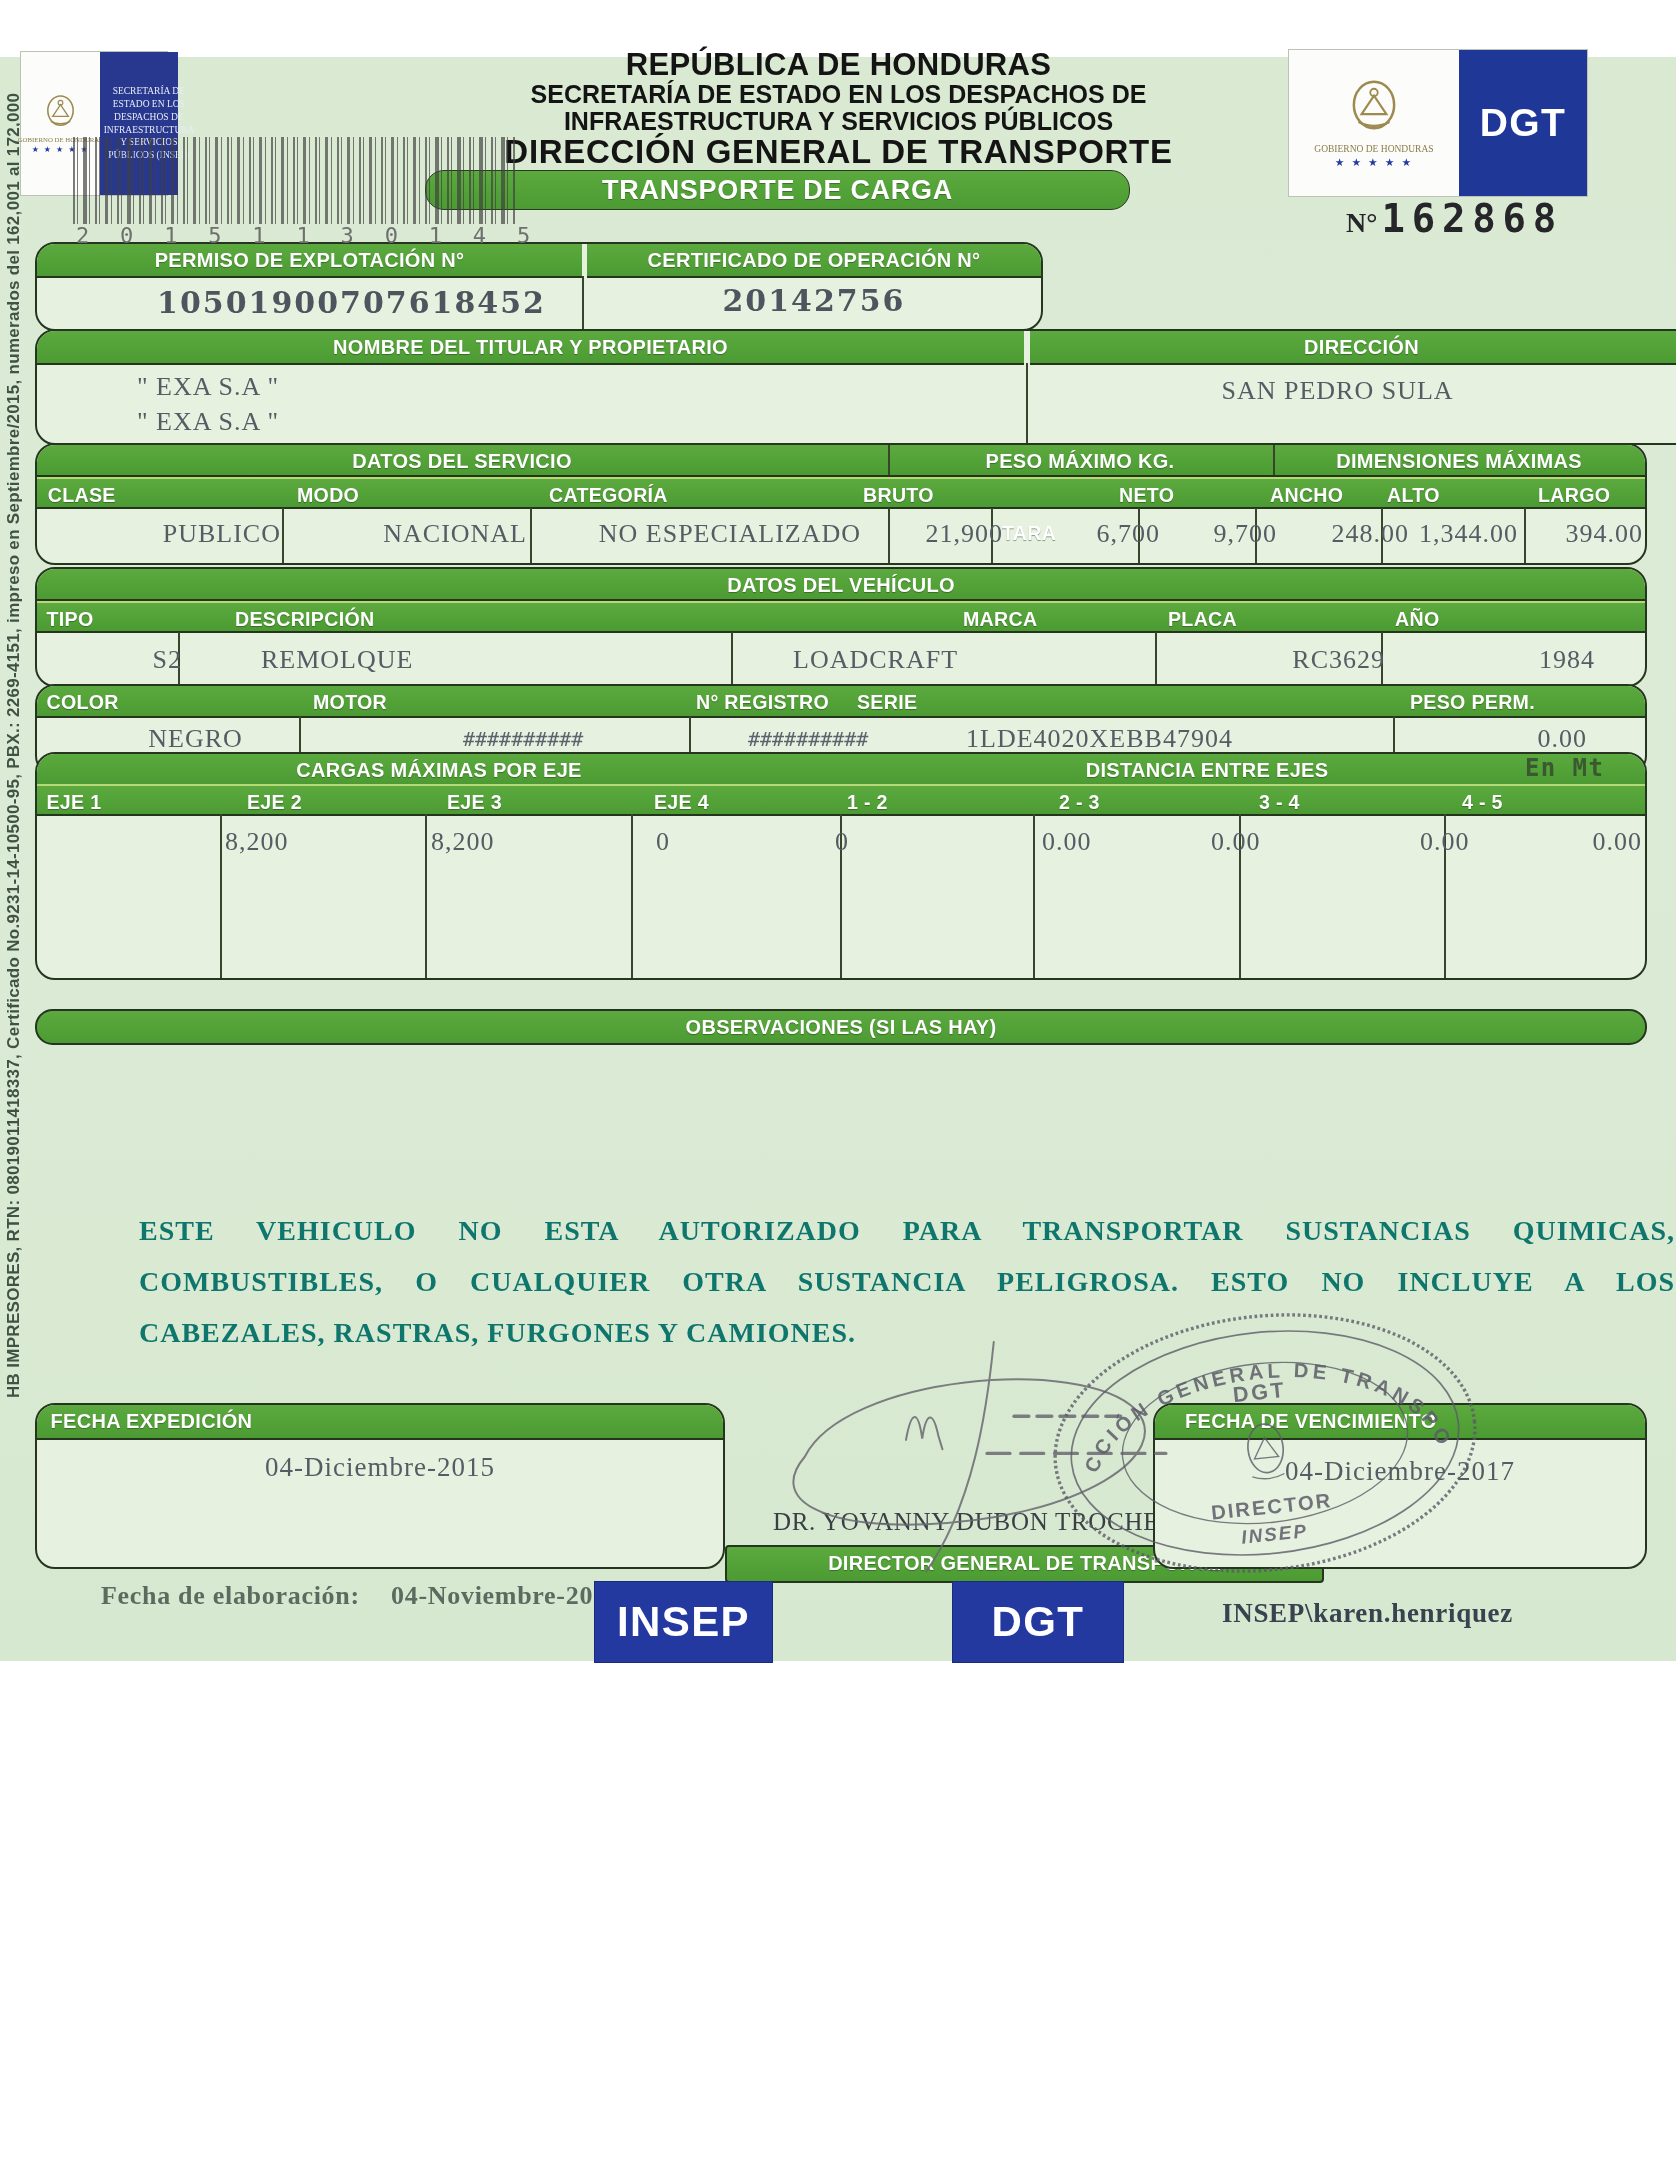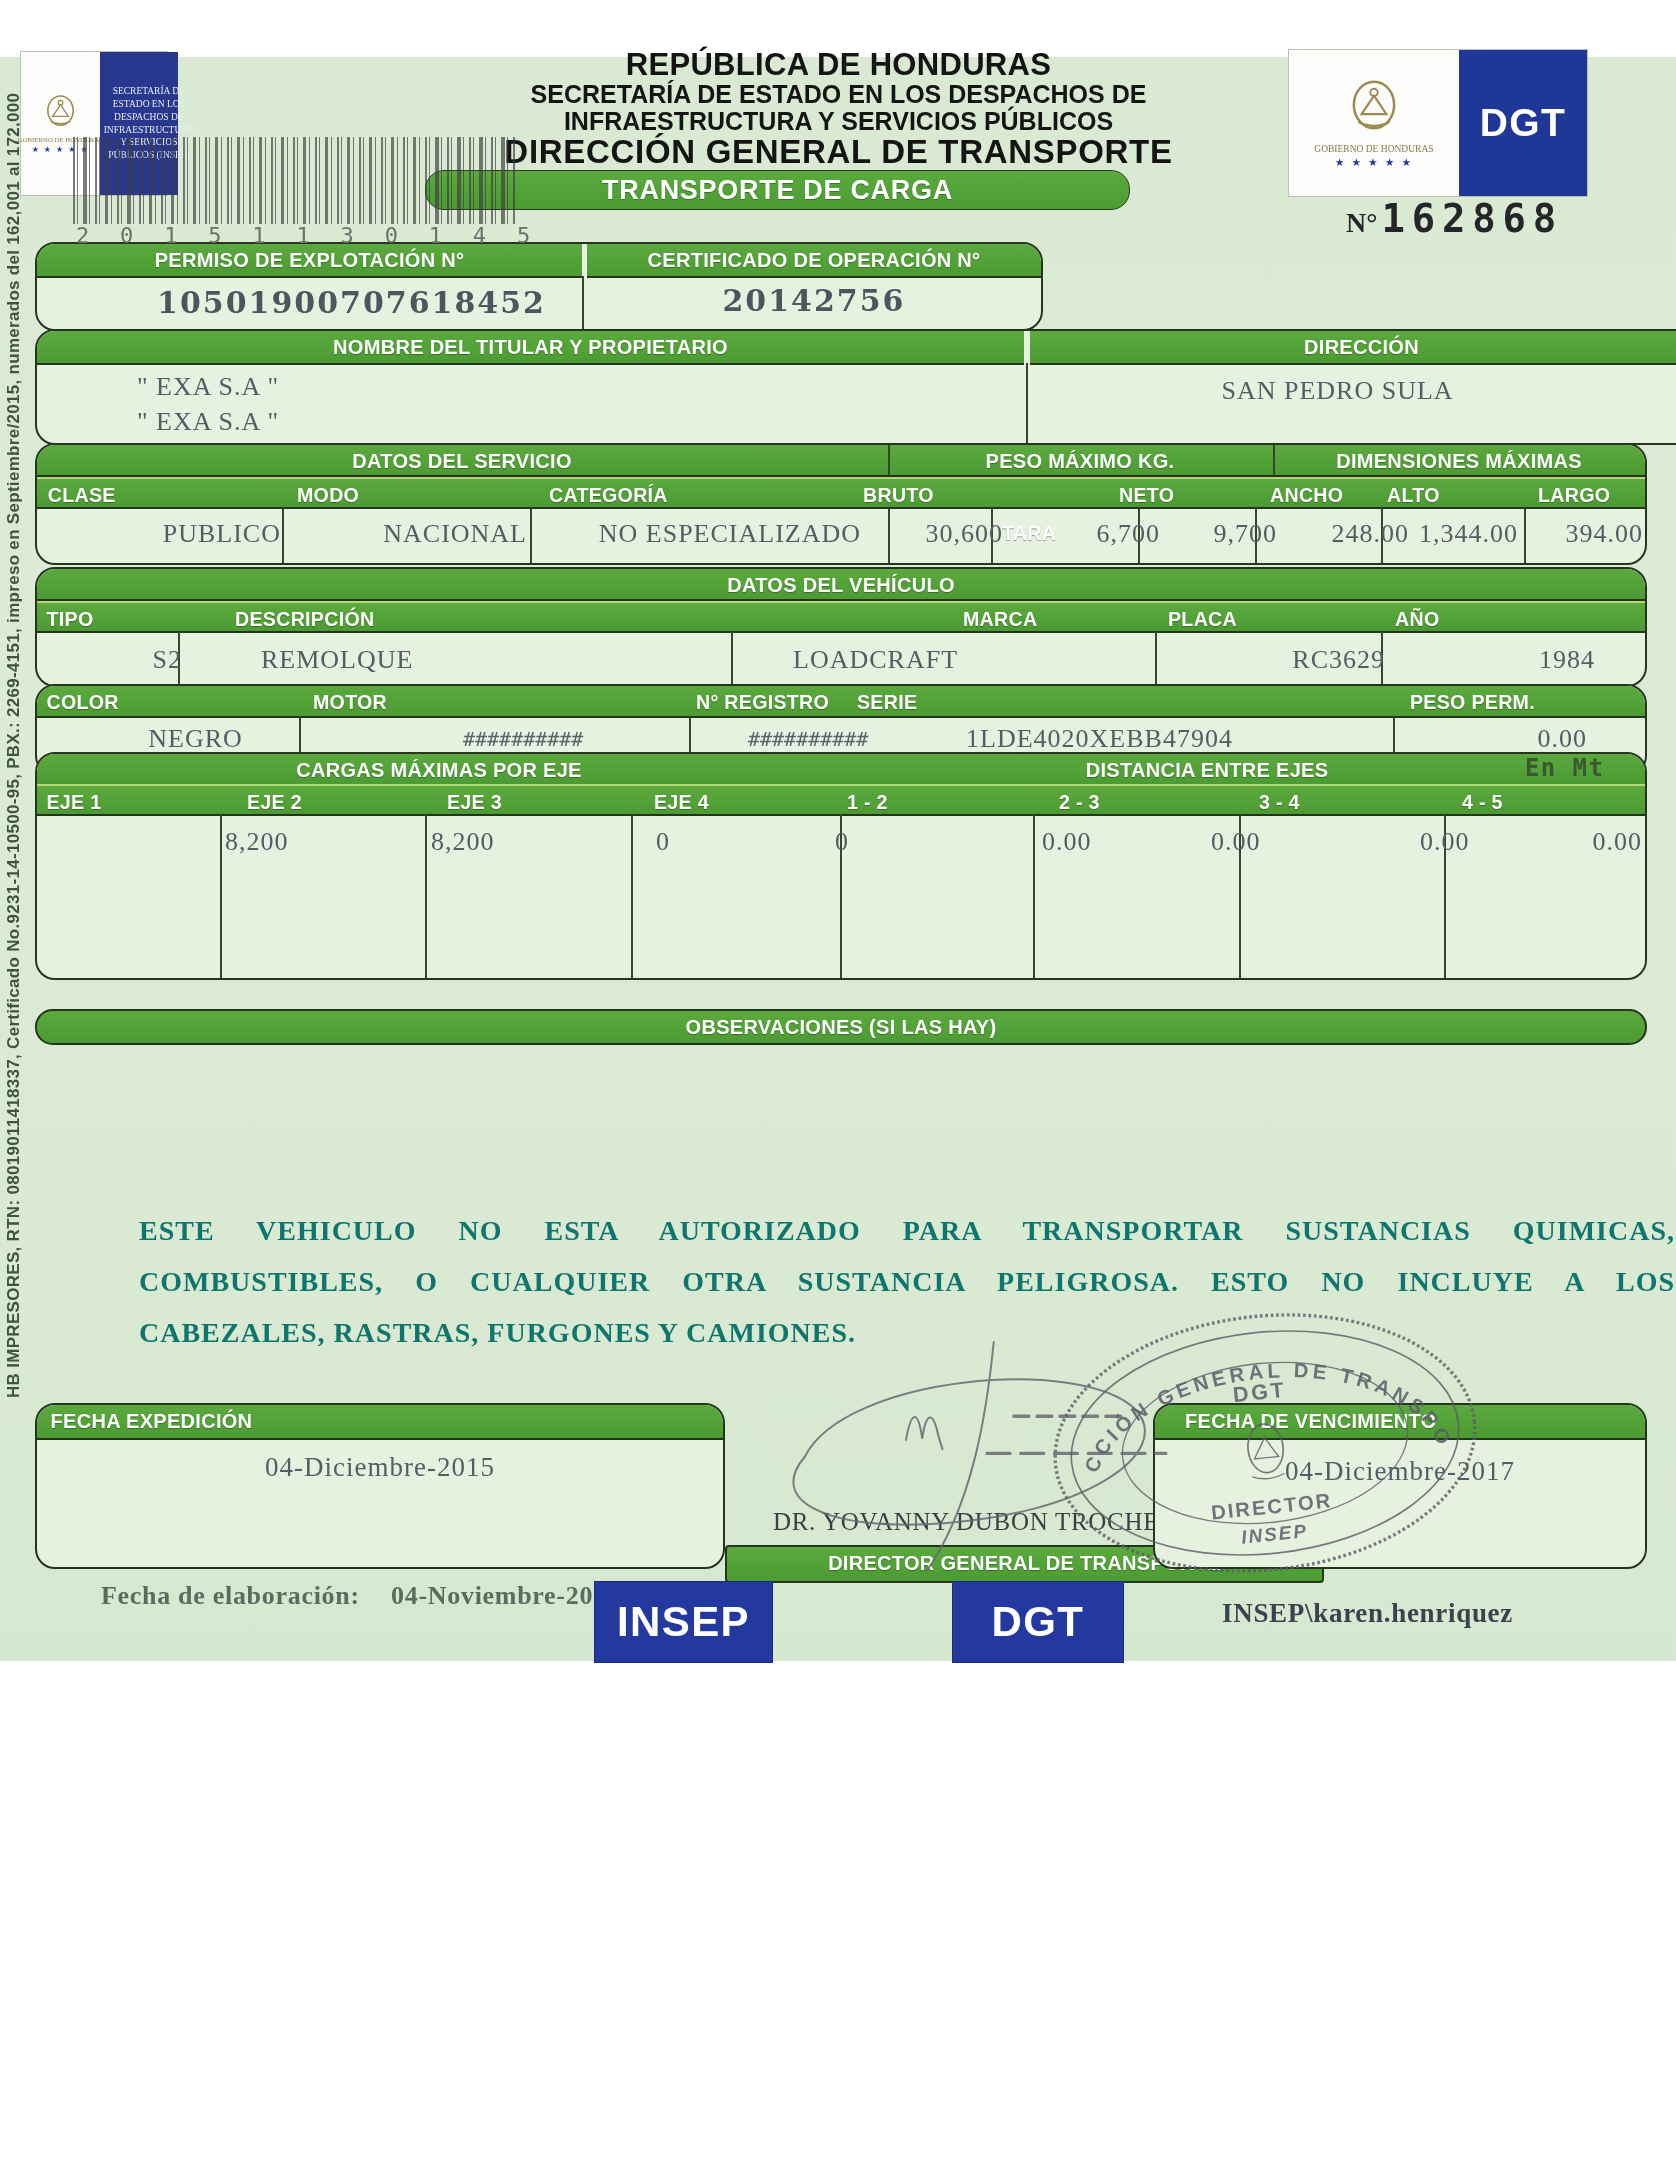--- a/index.html
+++ b/index.html
@@ -145,21 +145,21 @@
     <div class="dv" style="left:493px;top:63px;bottom:0;"></div>
     <div class="dv" style="left:851px;top:63px;bottom:0;"></div>
     <div class="dv" style="left:954px;top:63px;bottom:0;"></div>
     <div class="dv" style="left:1101px;top:63px;bottom:0;"></div>
     <div class="dv" style="left:1218px;top:63px;bottom:0;"></div>
     <div class="dv" style="left:1344px;top:63px;bottom:0;"></div>
     <div class="dv" style="left:1487px;top:63px;bottom:0;"></div>
     <div class="cell" style="left:68px;top:74px;width:176px;text-align:right;">PUBLICO</div>
     <div class="cell" style="left:314px;top:74px;width:176px;text-align:right;">NACIONAL</div>
     <div class="cell" style="left:554px;top:74px;width:270px;text-align:right;">NO ESPECIALIZADO</div>
-    <div class="cell" style="left:838px;top:74px;width:128px;text-align:right;">30,600</div>
+    <div class="cell" style="left:838px;top:74px;width:128px;text-align:right;">21,900</div>
     <div class="cell" style="left:1001px;top:74px;width:122px;text-align:right;">6,700</div>
     <div class="cell" style="left:1122px;top:74px;width:118px;text-align:right;">9,700</div>
     <div class="cell" style="left:1258px;top:74px;width:114px;text-align:right;">248.00</div>
     <div class="cell" style="left:1373px;top:74px;width:108px;text-align:right;">1,344.00</div>
     <div class="cell" style="left:1508px;top:74px;width:98px;text-align:right;">394.00</div>
   </div>
 
   <div class="sect" style="left:35px;top:567px;width:1608px;height:116px;">
     <div class="bar1 bar">
       <span class="lab" style="left:50%;transform:translateX(-50%);">DATOS DEL VEHÍCULO</span>

